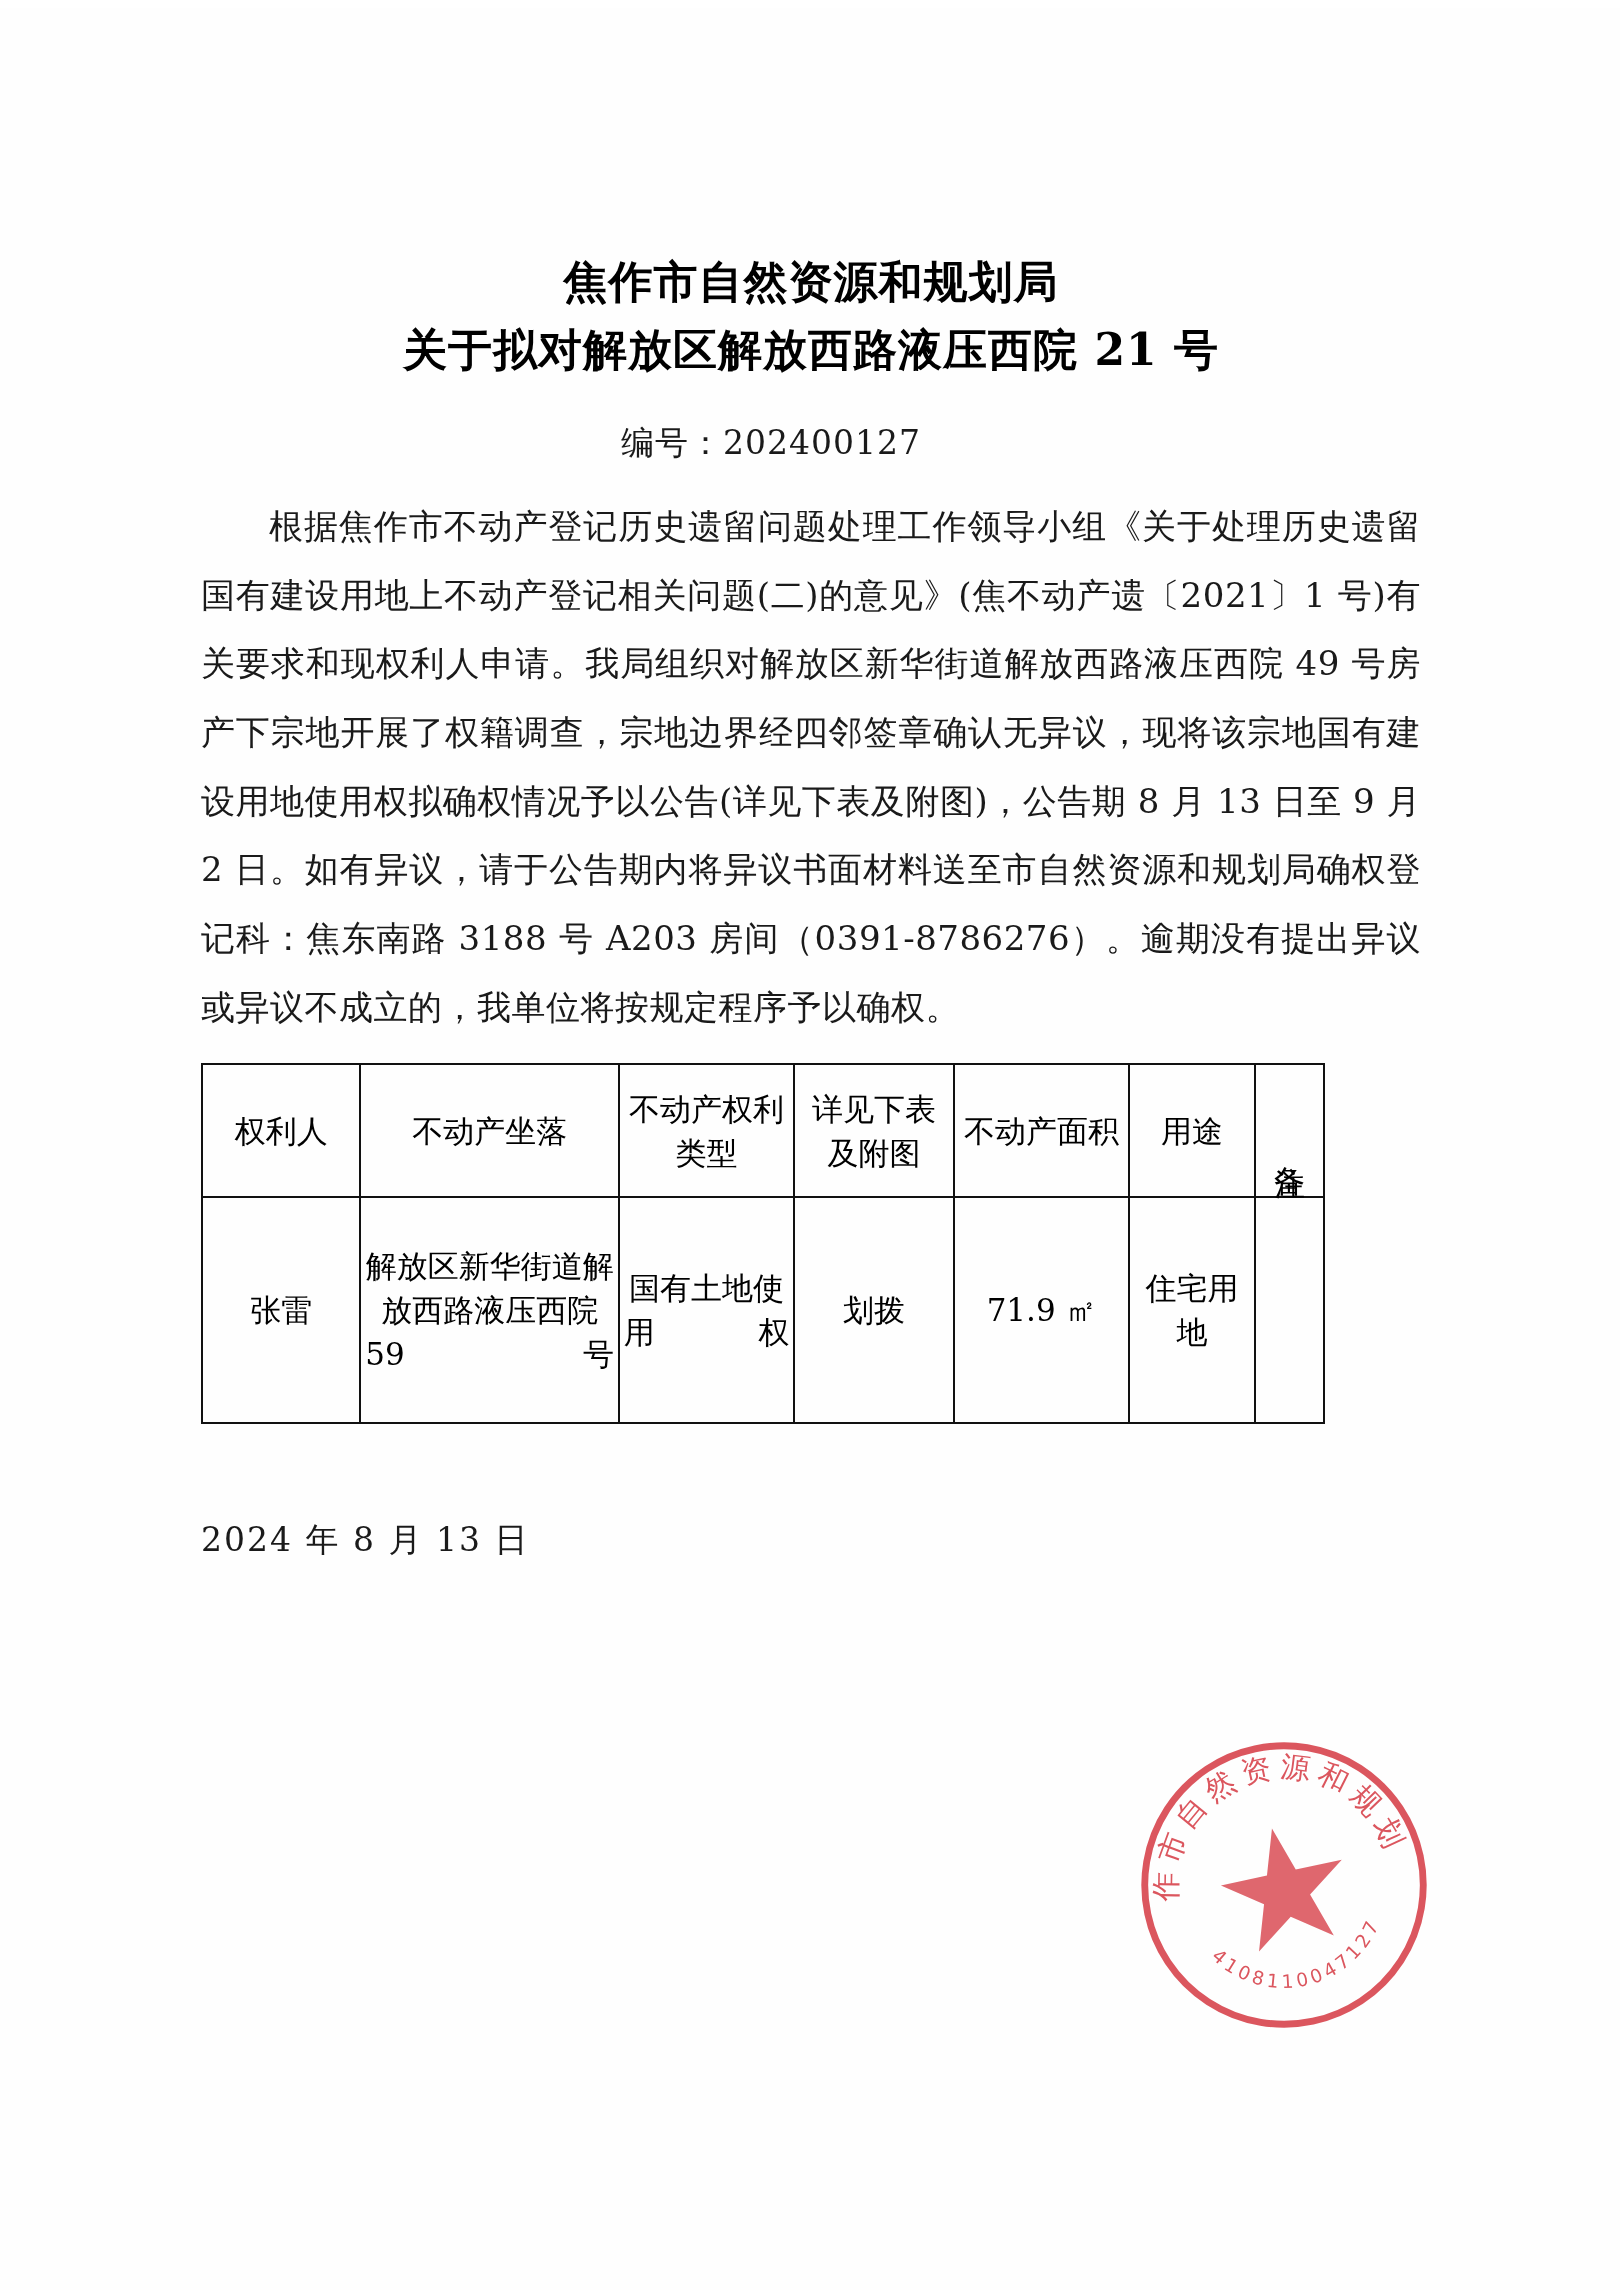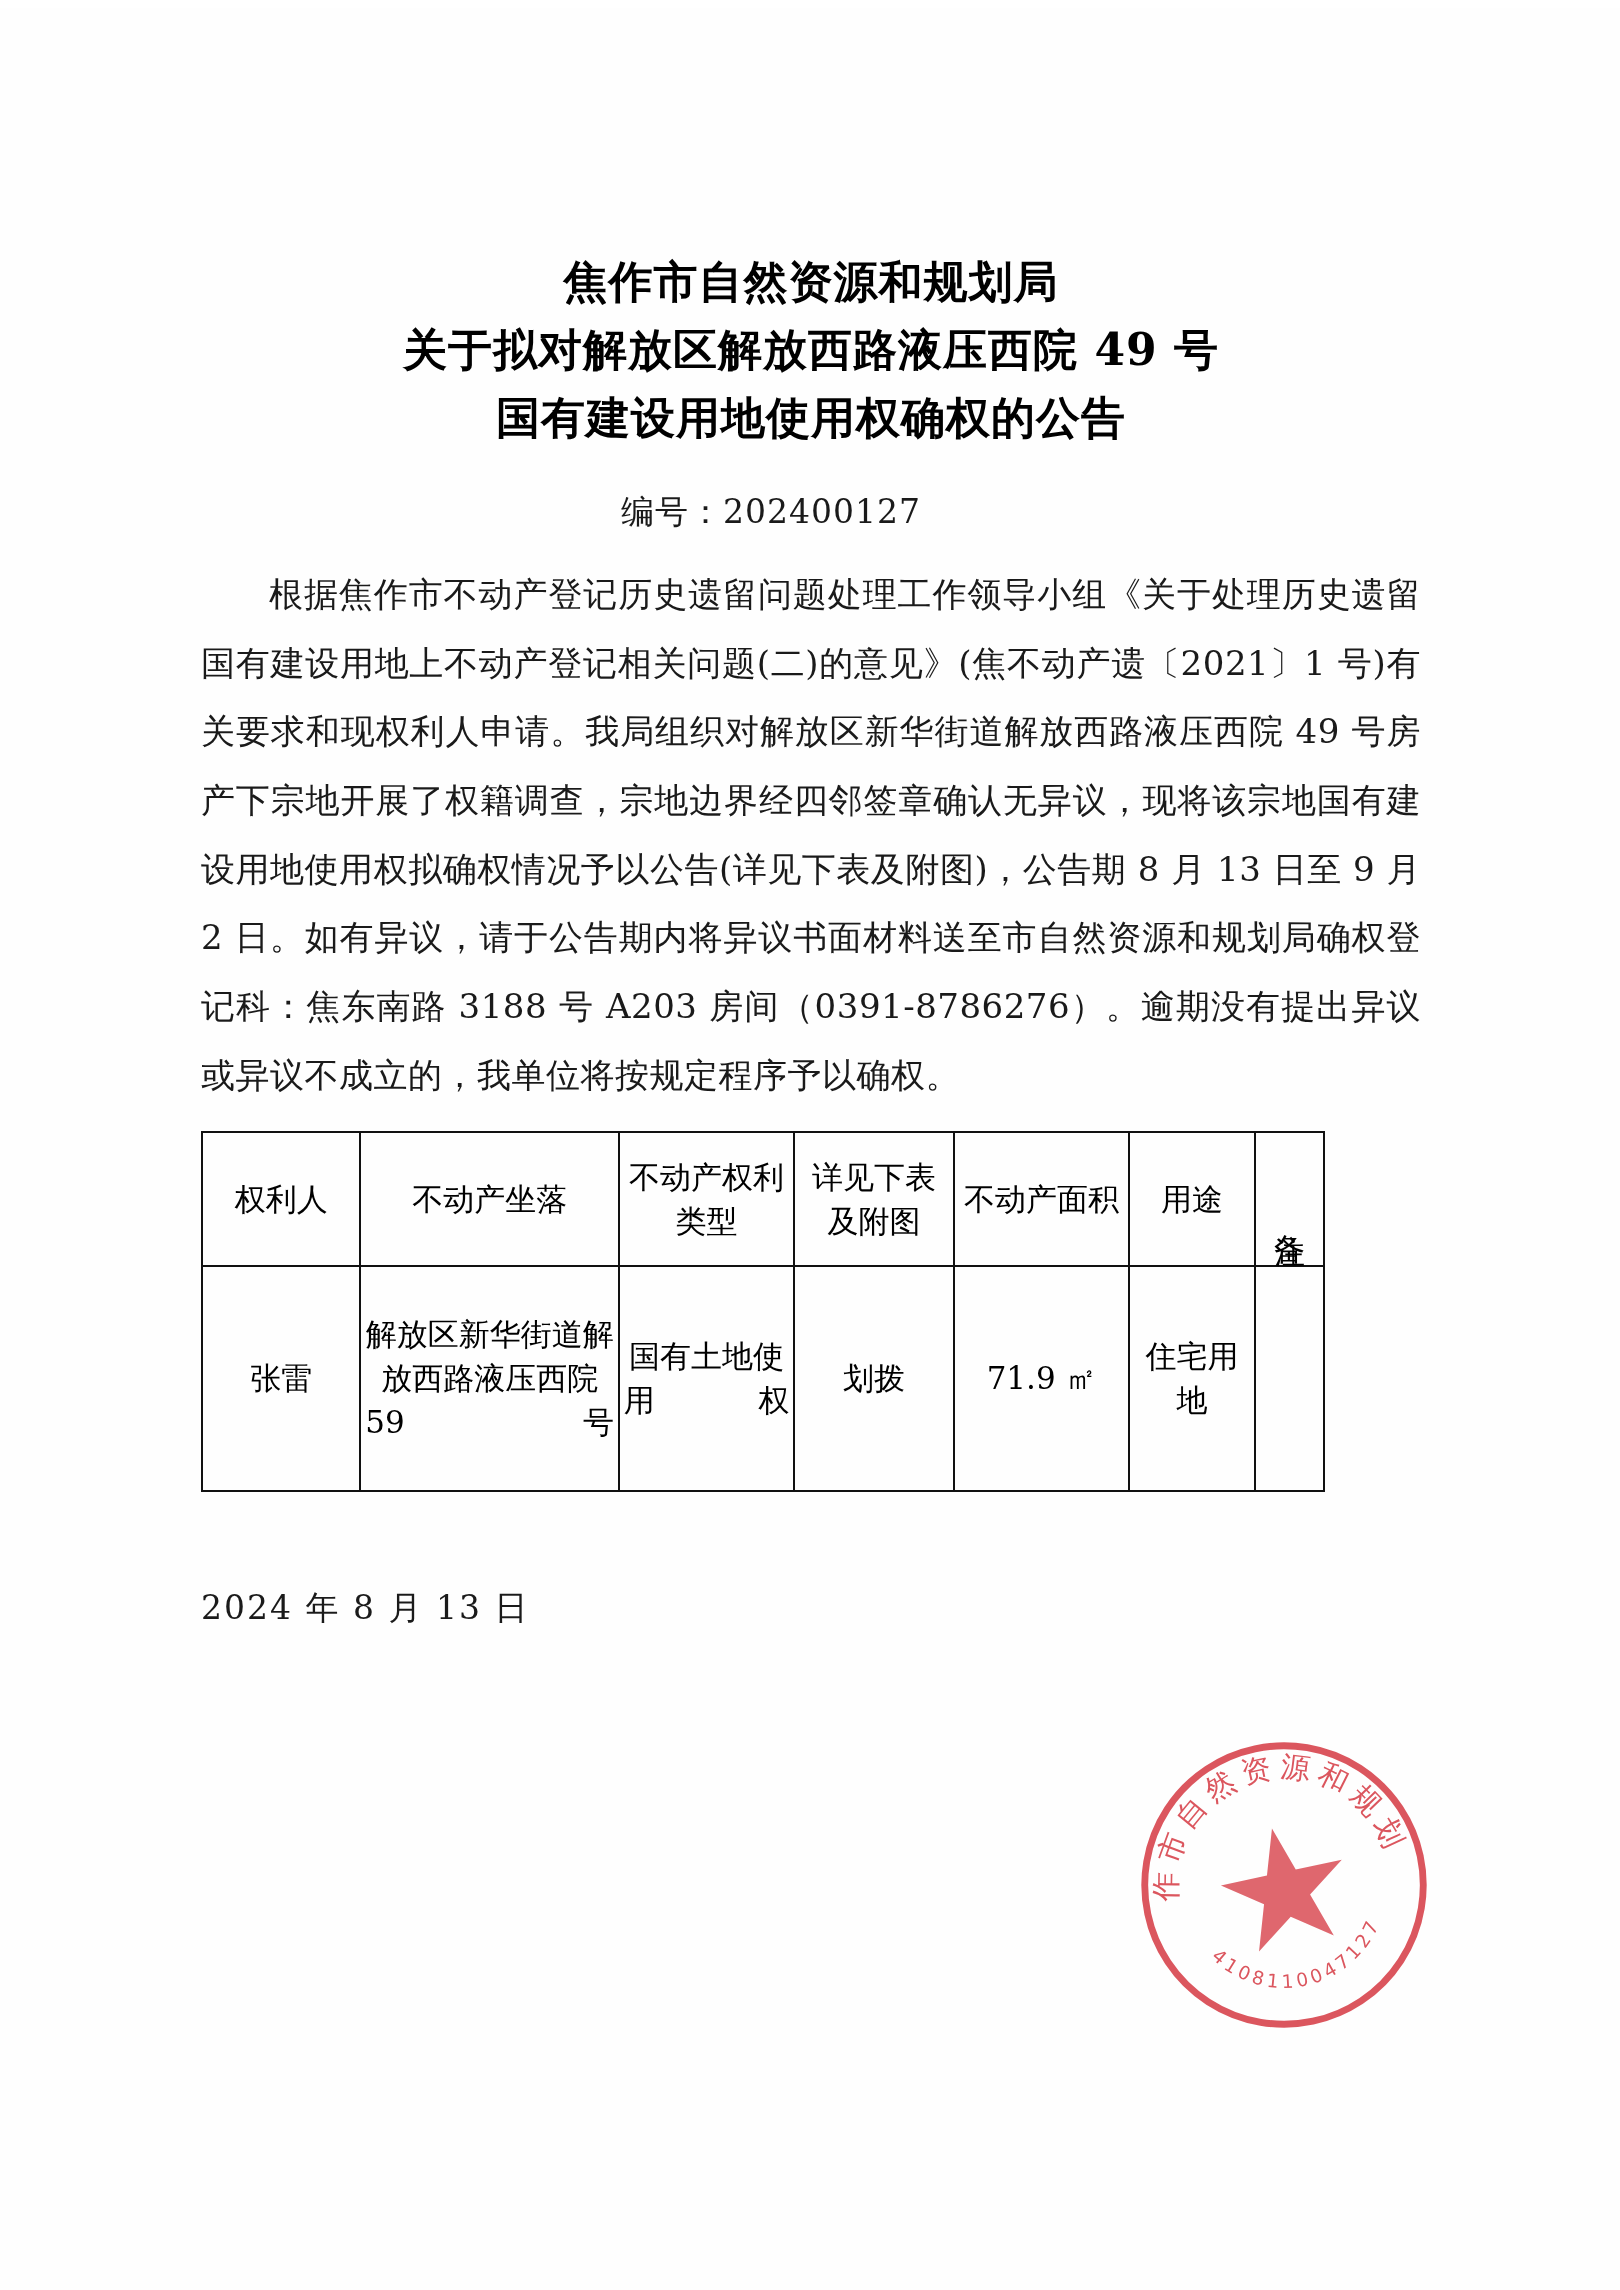--- a/index.html
+++ b/index.html
@@ -118,22 +118,21 @@
 </style>
 </head>
 <body>
 
 <div class="page">
 
   <div class="content">
 
     <div class="title-block">
       <span class="title-line">焦作市自然资源和规划局</span>
-      <span class="title-line">关于拟对解放区解放西路液压西院 49 号</span>
-      <span class="title-line">国有建设用地使用权确权的公告</span>
+      <span class="title-line">关于拟对解放区解放西路液压西院 21 号</span>
     </div>
 
     <div class="doc-number">
       <span>编号：</span><span>202400127</span>
     </div>
 
     <div class="body-text">根据焦作市不动产登记历史遗留问题处理工作领导小组《关于处理历史遗留国有建设用地上不动产登记相关问题(二)的意见》(焦不动产遗〔2021〕1 号)有关要求和现权利人申请。我局组织对解放区新华街道解放西路液压西院 49 号房产下宗地开展了权籍调查，宗地边界经四邻签章确认无异议，现将该宗地国有建设用地使用权拟确权情况予以公告(详见下表及附图)，公告期 8 月 13 日至 9 月 2 日。如有异议，请于公告期内将异议书面材料送至市自然资源和规划局确权登记科：焦东南路 3188 号 A203 房间（0391-8786276）。逾期没有提出异议或异议不成立的，我单位将按规定程序予以确权。</div>
 
     <table class="announce">
       <colgroup>

